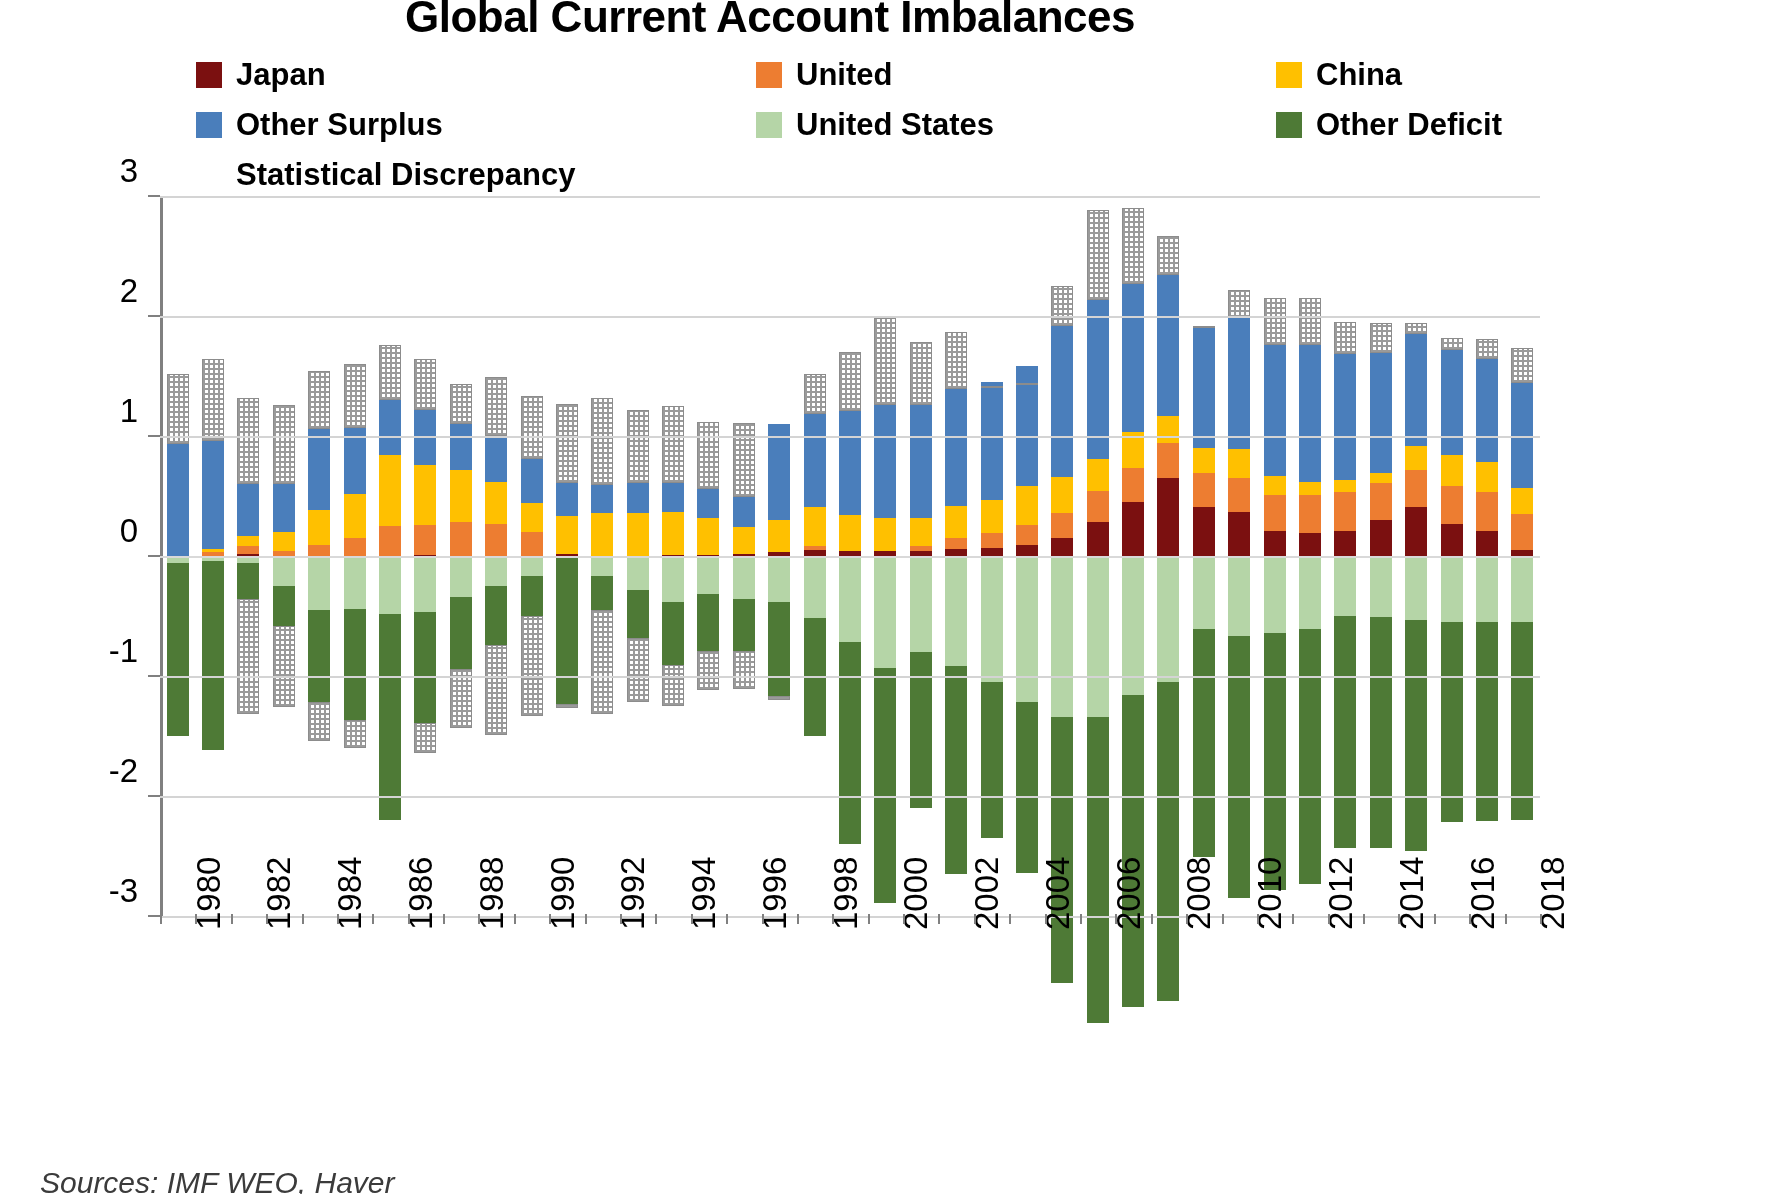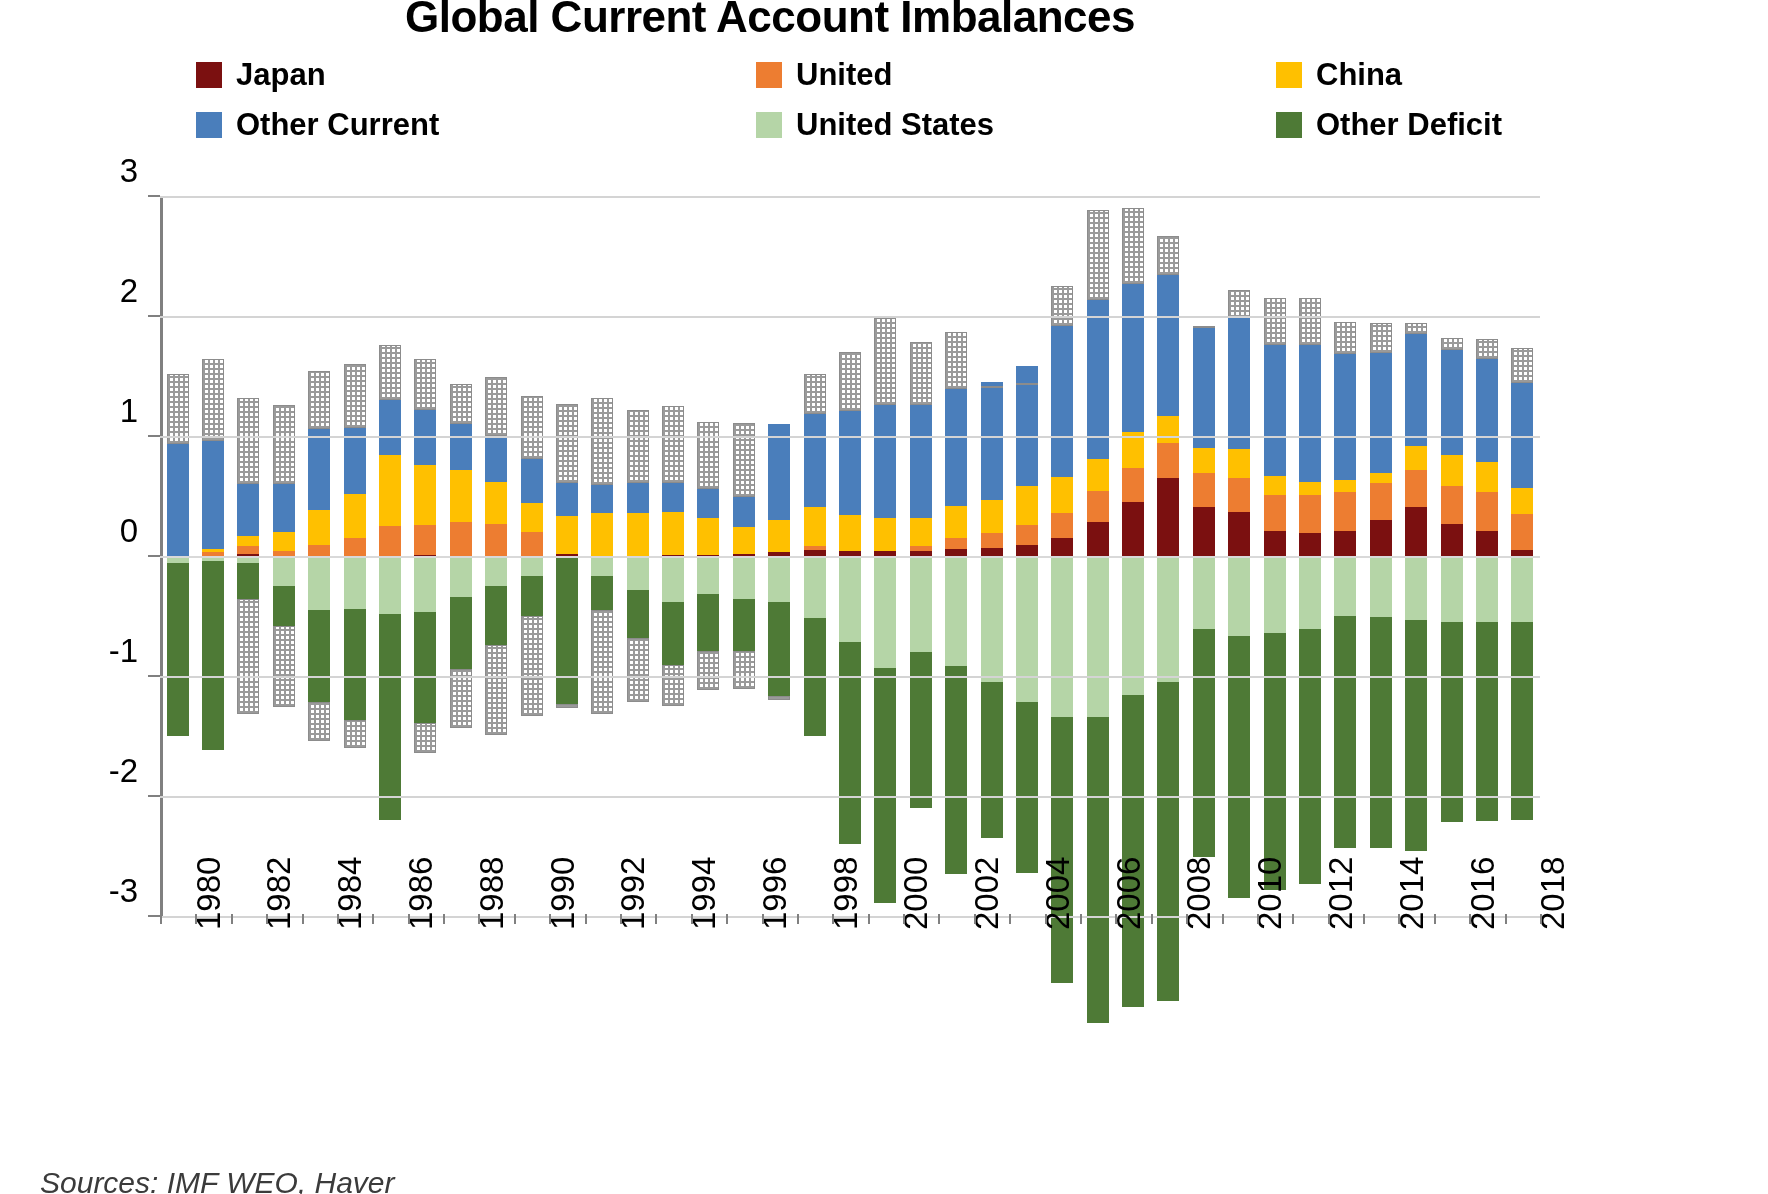--- a/index.html
+++ b/index.html
@@ -94,29 +94,35 @@
         <span class="legend-label">United</span>
       </div>
       <div class="legend-item c2">
         <span class="legend-swatch" style="background:#ffc000"></span>
         <span class="legend-label">China</span>
       </div>
     </div>
     <div class="legend-row">
       <div class="legend-item c0">
         <span class="legend-swatch" style="background:#4a7ebb"></span>
-        <span class="legend-label">Other Current</span>
+        <span class="legend-label">Other Surplus</span>
       </div>
       <div class="legend-item c1">
         <span class="legend-swatch" style="background:#b5d5a7"></span>
         <span class="legend-label">United States</span>
       </div>
       <div class="legend-item c2">
         <span class="legend-swatch" style="background:#4e7a36"></span>
         <span class="legend-label">Other Deficit</span>
+      </div>
+    </div>
+    <div class="legend-row">
+      <div class="legend-item c0">
+        <span class="legend-swatch hatch"></span>
+        <span class="legend-label">Statistical Discrepancy</span>
       </div>
     </div>
   </div>
 
   <div class="plot" id="plot">
     <div class="axis-line"></div>
     <div class="bars" id="bars">
         <div class="barcol" style="left: 6.72308px; width: 21.9385px;">
           <div class="seg" style="background: rgb(74, 126, 187); top: 248.4px; height: 111.6px;"></div>
           <div class="seg" style="background: rgb(181, 213, 167); top: 360px; height: 7.2px;"></div>

